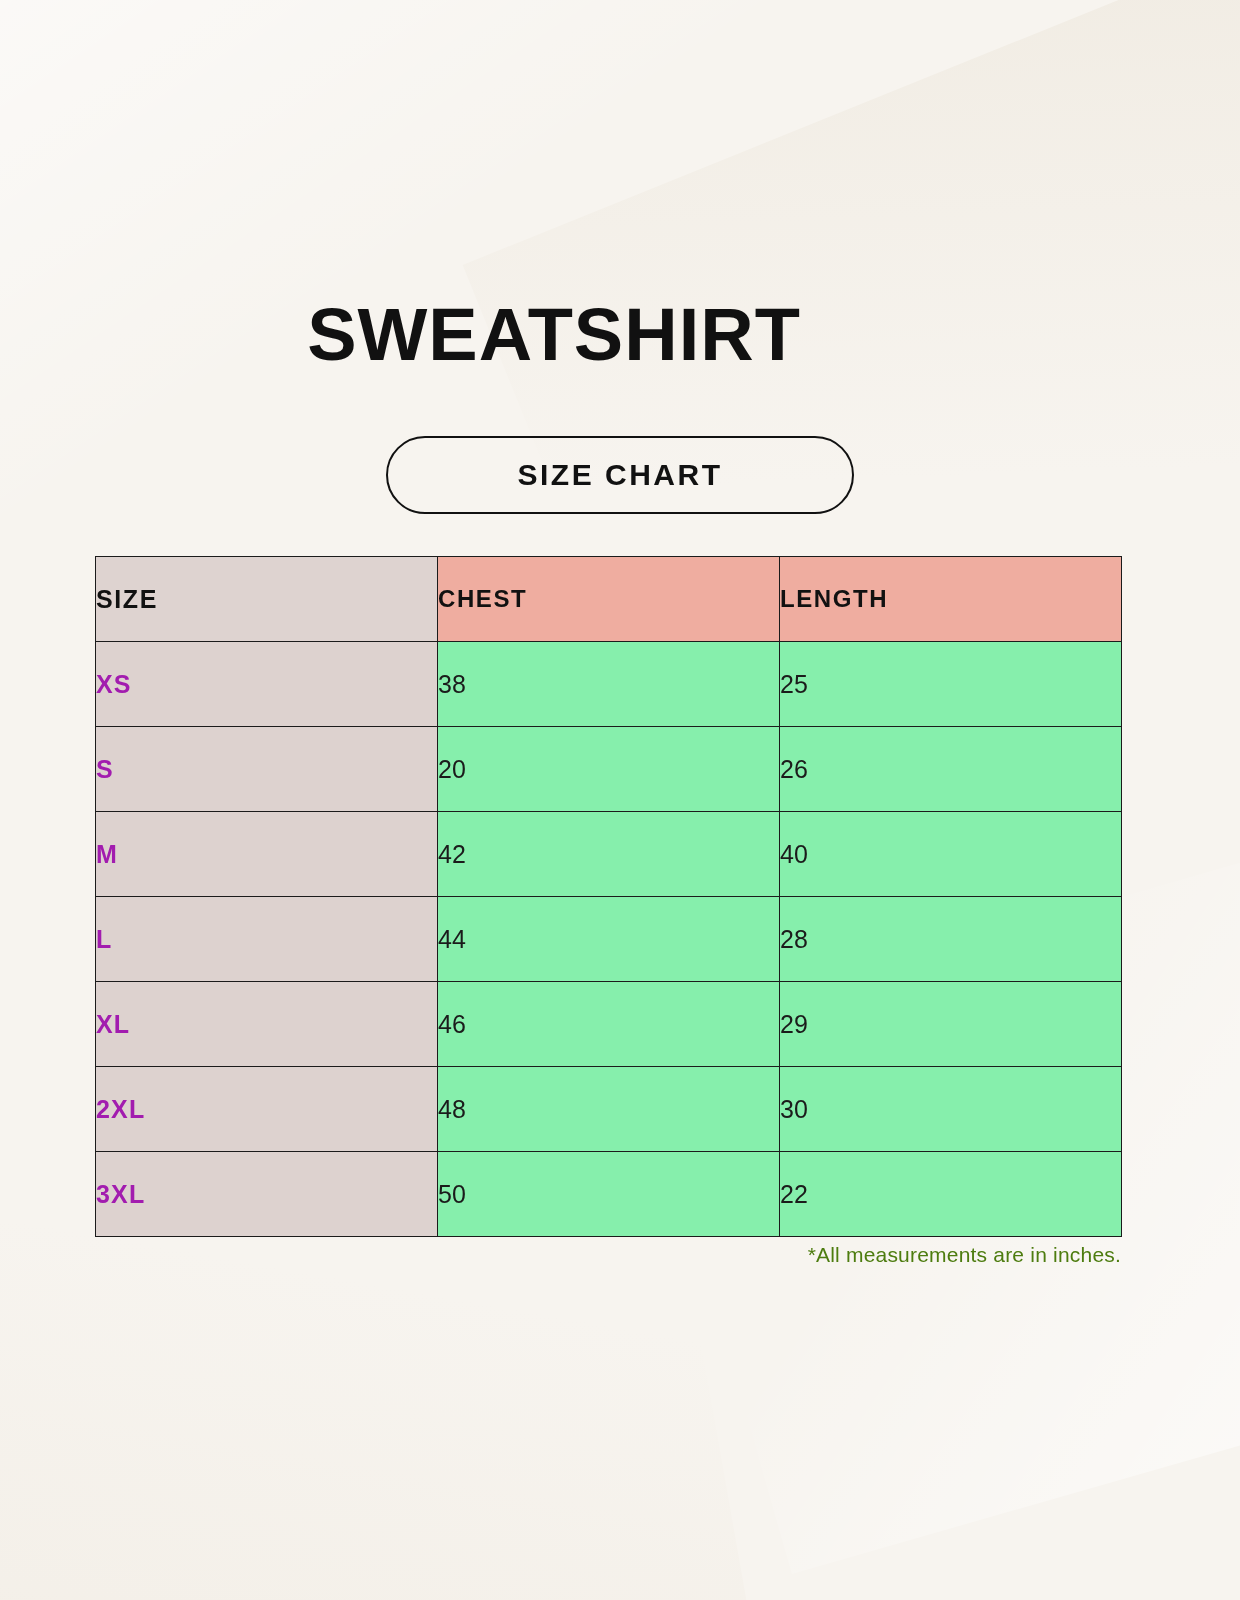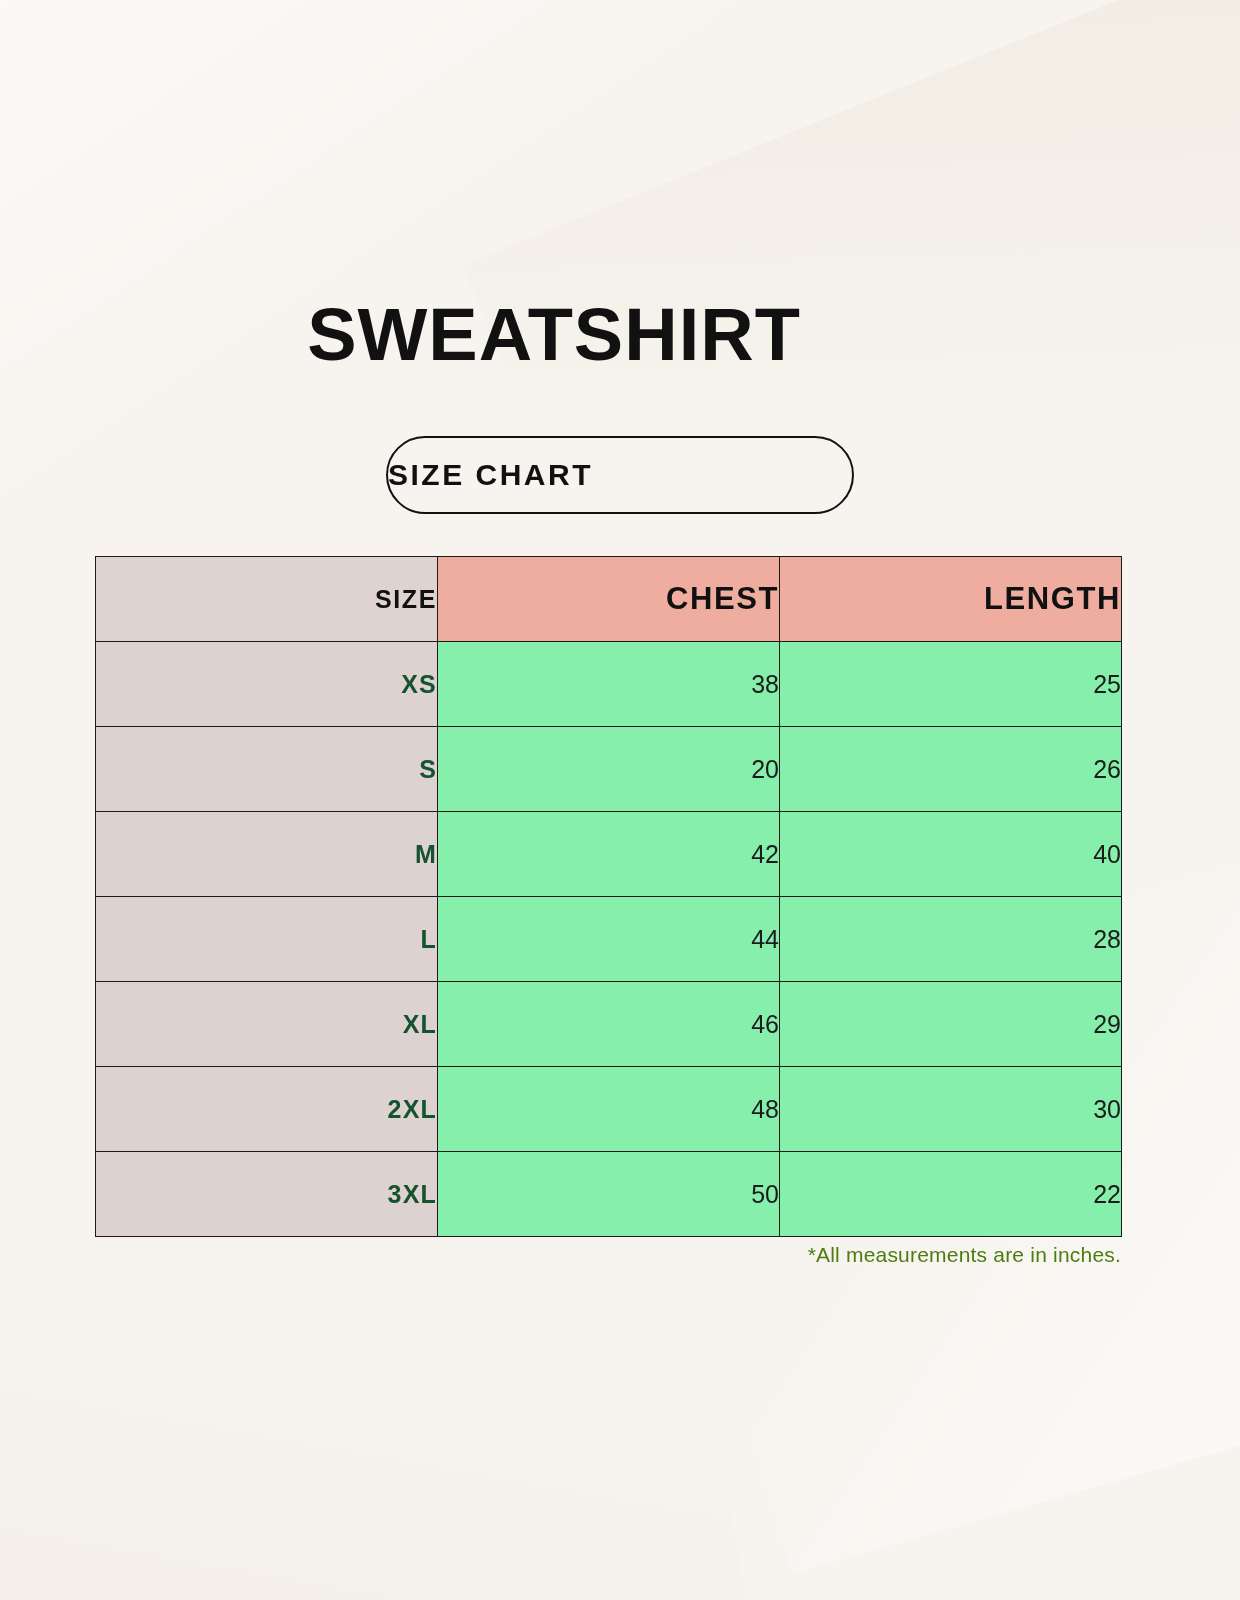--- a/index.html
+++ b/index.html
@@ -70,20 +70,21 @@
     top: 436px;
     left: 50%;
     transform: translateX(-50%);
     width: 468px;
     height: 78px;
     border: 2.5px solid #111111;
     border-radius: 39px;
     background: transparent;
     display: flex;
     align-items: center;
+    justify-content: center;
   }
   .pill span {
     font-size: 30px;
     font-weight: bold;
     letter-spacing: 2.5px;
     color: #111111;
   }
 
   .table-wrap {
     position: absolute;
@@ -99,46 +100,46 @@
   }
 
   table.size-table col.c-size   { width: 342px; }
   table.size-table col.c-chest  { width: 342px; }
   table.size-table col.c-length { width: 342px; }
 
   table.size-table th,
   table.size-table td {
     border: 1.6px solid #1b1b1b;
     height: 85px;
-    text-align: right;
+    text-align: left;
     vertical-align: middle;
     margin-top: 48px;
   }
 
   th.head-size {
     background: #ded3d0;
     font-size: 25px;
     font-weight: bold;
     letter-spacing: 1.6px;
     color: #111111;
   }
   th.head-measure {
     background: #efada0;
-    font-size: 31px;
+    font-size: 24px;
     font-weight: bold;
     letter-spacing: 1.6px;
     color: #111111;
   }
 
   td.cell-size {
     background: #ddd2cf;
     font-size: 25px;
     font-weight: bold;
     letter-spacing: 1.2px;
-    color: #14532d;
+    color: #a21caf;
   }
   td.cell-value {
     background: #86efac;
     font-size: 25px;
     font-weight: normal;
     color: #1b1b1b;
   }
 
   .footnote {
     position: absolute;

